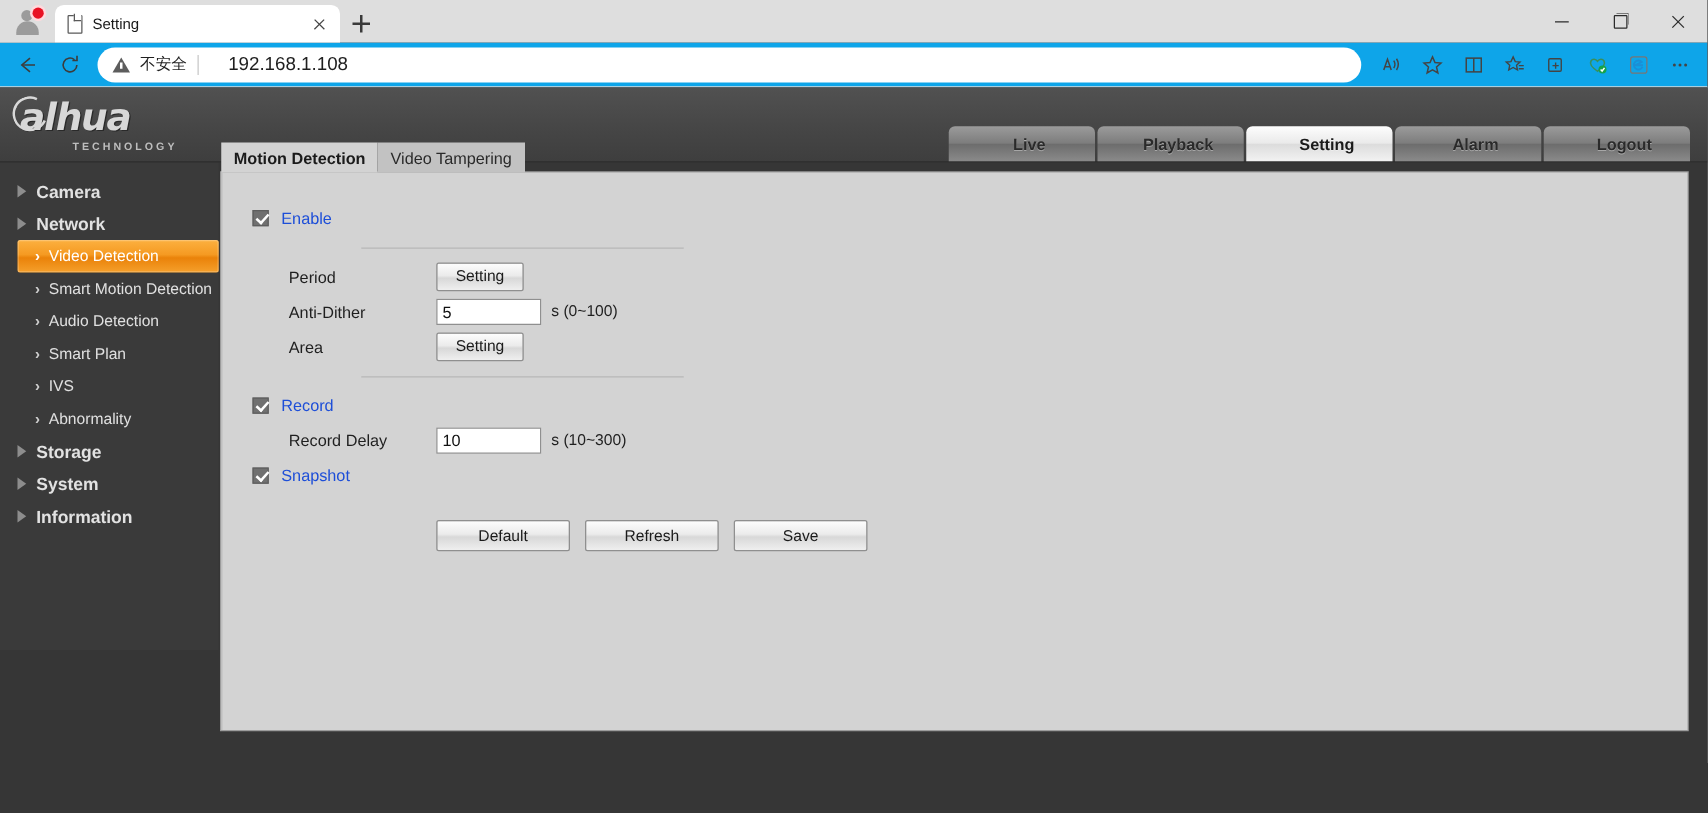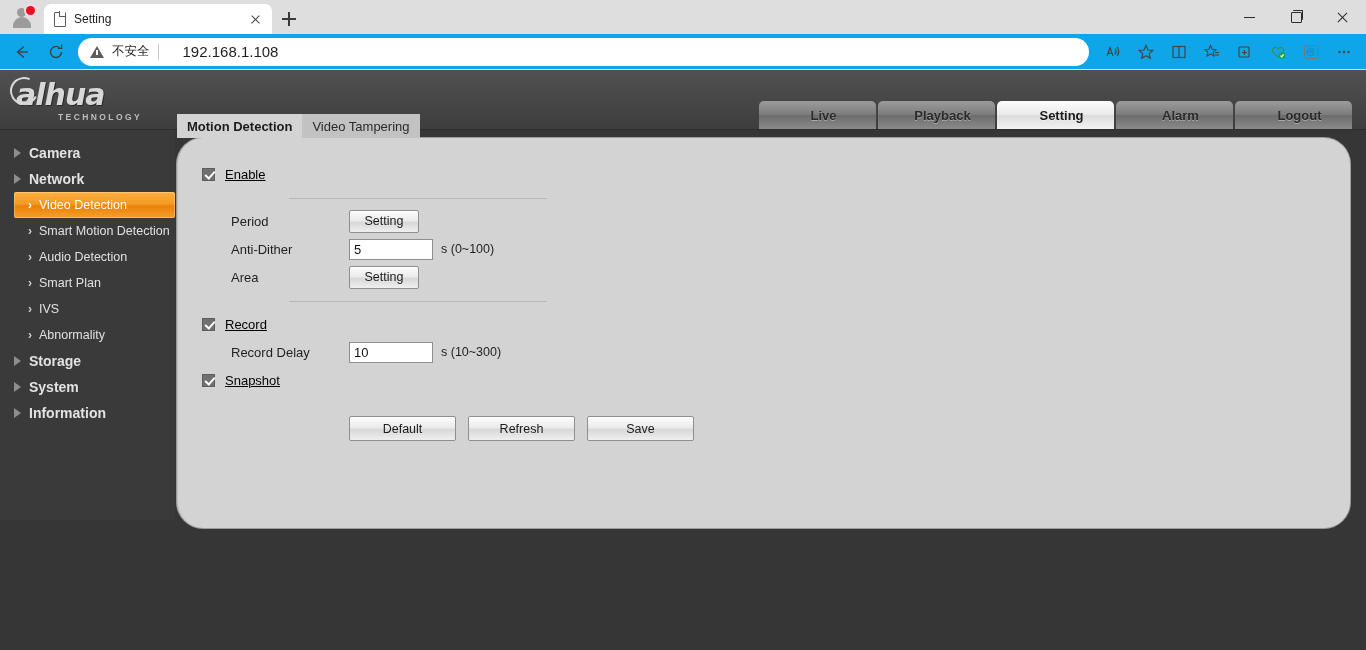--- a/index.html
+++ b/index.html
@@ -215,24 +215,23 @@
   .menu-sub.selected {
     background: linear-gradient(180deg, #fcb040 0%, #f59a22 45%, #ea8209 55%, #f5a02c 100%);
     border-radius: 2px; margin-right: 0; margin-left: 14px;
     box-shadow: inset 0 0 0 1px rgba(255,255,255,.25);
   }
   .menu-sub.selected .label { color: #fff; font-weight: normal; }
   .menu-sub.selected .chev { color: #fff; }
 
   .content {
     flex: 1; background: #d3d3d3; margin: 8px 16px 0 2px;
-    height: 390px; position: relative;
+    height: 446px; position: relative;
     border-left: 1px solid #bdbdbd;
     box-shadow: 0 0 0 1px #9c9c9c;
-    border-radius: 26px;
   }
   .tabstrip {
     display: flex; height: 24px; position: absolute;
     top: -24px; left: -1px;
   }
   .ftab {
     height: 24px; padding: 0 10px; display: flex; align-items: center;
     font-size: 13px; color: #2a2a2a; background: #c2c2c2;
   }
   .ftab.active {
@@ -248,21 +247,21 @@
     width: 13px; height: 13px; flex: 0 0 auto;
     border: 1px solid #8e8e8e; background: #fff;
     position: relative; margin-right: 10px;
   }
   .cb.checked { background: #707070; border-color: #5e5e5e; }
   .cb.checked::after {
     content: ""; position: absolute; left: 3.5px; top: 0.5px;
     width: 4px; height: 8px; border: solid #fff;
     border-width: 0 2px 2px 0; transform: rotate(42deg);
   }
-  .cb-label { font-size: 13px; color: #000000; text-decoration: underline; }
+  .cb-label { font-size: 13px; color: #1d4ed8; }
   .divider {
     height: 1px; background: #b8b8b8; width: 258px;
     margin: 10px 0 8px 87px;
   }
   .field-row {
     display: flex; align-items: center; height: 28px; margin-left: 29px;
   }
   .field-label {
     width: 118px; font-size: 13px; color: #1f1f1f; flex: 0 0 118px;
   }

